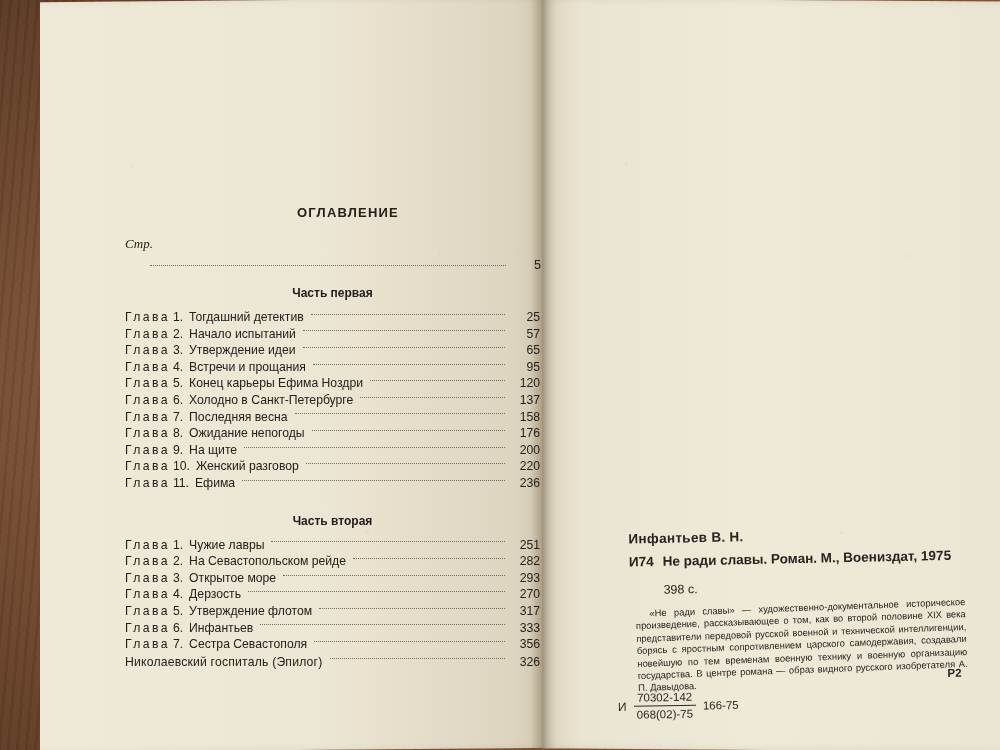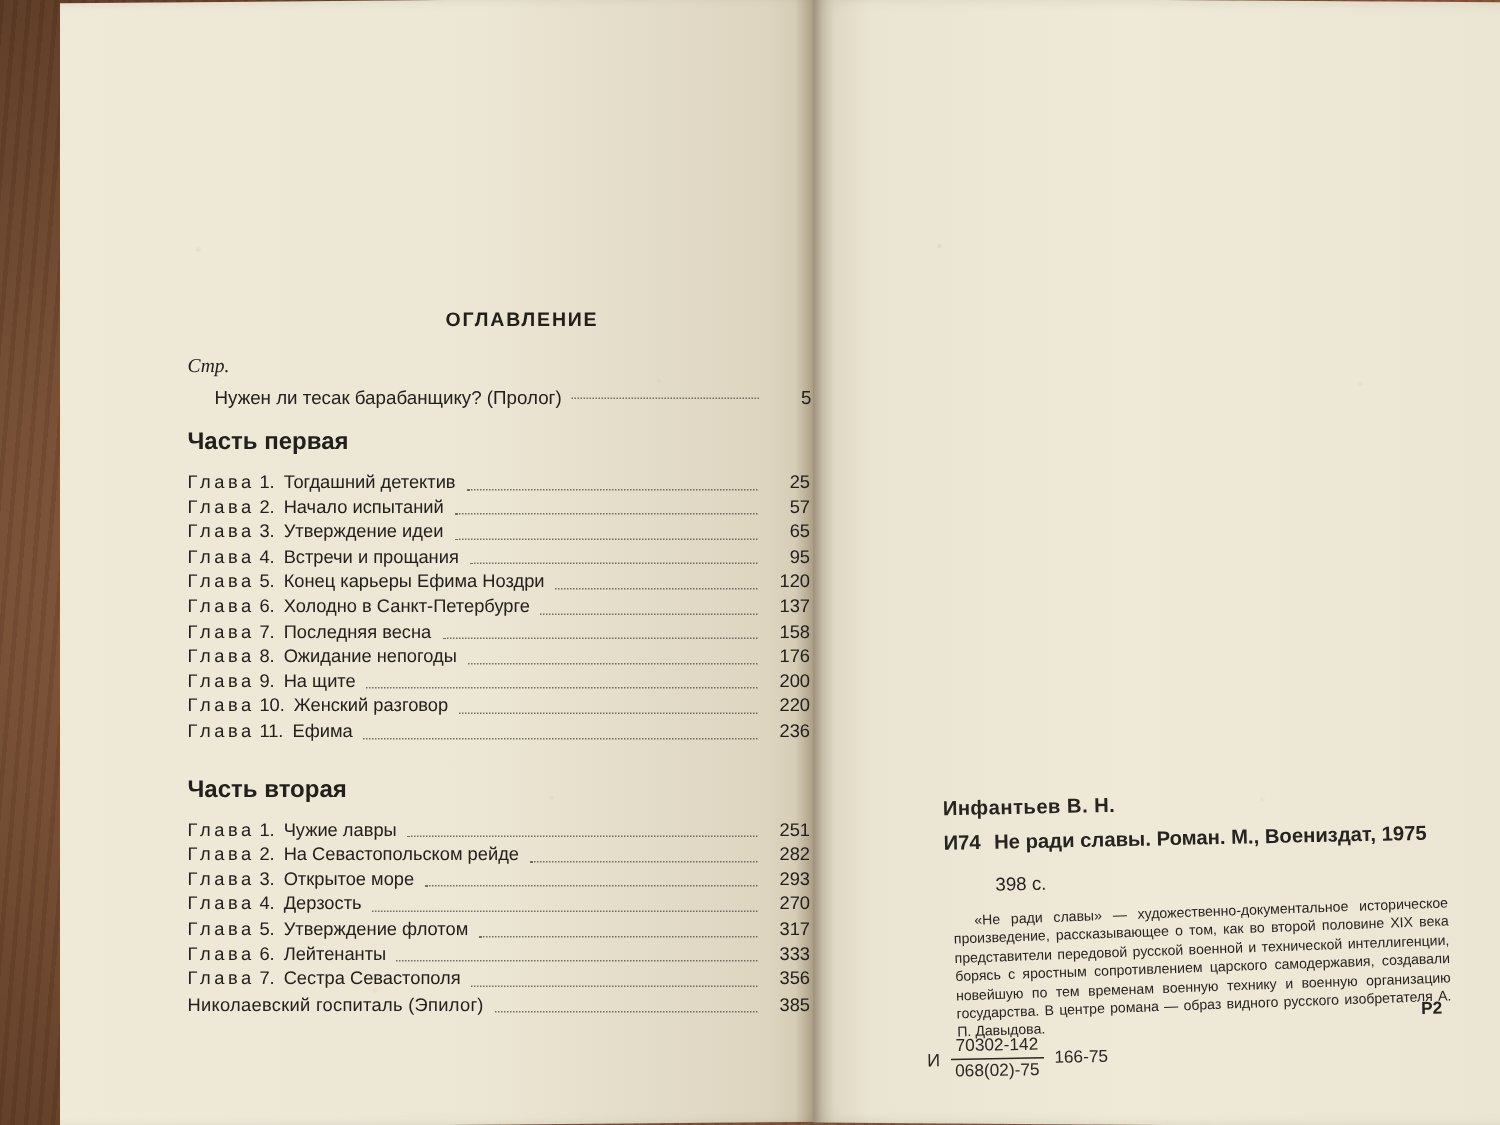--- a/index.html
+++ b/index.html
@@ -111,32 +111,32 @@
   }
   .prologue-row {
     display: flex;
     align-items: baseline;
     font-family: "Liberation Sans", sans-serif;
     font-size: 12.5px;
     margin: 6px 0 14px 18px;
     width: 398px;
   }
   .section-head {
-    text-align: left;
-    font-weight: bold;
-    font-size: 16px;
+    text-align: center;
+    font-weight: bold;
+    font-size: 12px;
     margin: 6px 0 9px 0;
     width: 415px;
   }
   .part-two-head {
     margin-top: 22px;
   }
   .row {
     display: flex;
-    align-items: flex-end;
+    align-items: center;
     font-size: 12.2px;
     line-height: 16.6px;
     width: 415px;
   }
   .ch-label {
     letter-spacing: 2.4px;
     white-space: nowrap;
   }
   .ch-num {
     white-space: nowrap;
@@ -269,21 +269,20 @@
       <div class="page-speckle"></div>
     </div>
 
     <div class="gutter"></div>
 
     <div class="toc">
       <div class="toc-title">ОГЛАВЛЕНИЕ</div>
       <div class="col-head">Стр.</div>
 
       <div class="prologue-row">
-        <span class="ch-title" style="margin-left:0">Нужен ли тесак барабанщику?  (Пролог)</span>
         <span class="leader"></span>
         <span class="pg">5</span>
       </div>
 
       <div class="section-head">Часть первая</div>
 
       <div class="row">
         <span class="ch-label">Глава</span>
         <span class="ch-num">1.</span>
         <span class="ch-title">Тогдашний детектив</span>
@@ -394,36 +393,36 @@
       <div class="row">
         <span class="ch-label">Глава</span>
         <span class="ch-num">5.</span>
         <span class="ch-title">Утверждение флотом</span>
         <span class="leader"></span>
         <span class="pg">317</span>
       </div>
       <div class="row">
         <span class="ch-label">Глава</span>
         <span class="ch-num">6.</span>
-        <span class="ch-title">Лейтенанты</span>
+        <span class="ch-title">Инфантьев</span>
         <span class="leader"></span>
         <span class="pg">333</span>
       </div>
       <div class="row">
         <span class="ch-label">Глава</span>
         <span class="ch-num">7.</span>
         <span class="ch-title">Сестра Севастополя</span>
         <span class="leader"></span>
         <span class="pg">356</span>
       </div>
 
       <div class="row epilogue-row">
         <span class="ch-label">Николаевский госпиталь  (Эпилог)</span>
         <span class="leader"></span>
-        <span class="pg">385</span>
+        <span class="pg">326</span>
       </div>
     </div>
 
     <div class="colophon">
       <div class="author-line">Инфантьев В. Н.</div>
       <div class="index-line">
         <span class="index-code">И74</span>
         <span class="index-title">Не ради славы. Роман. М., Воениздат, 1975</span>
       </div>
       <div class="pages-line">398 с.</div>

